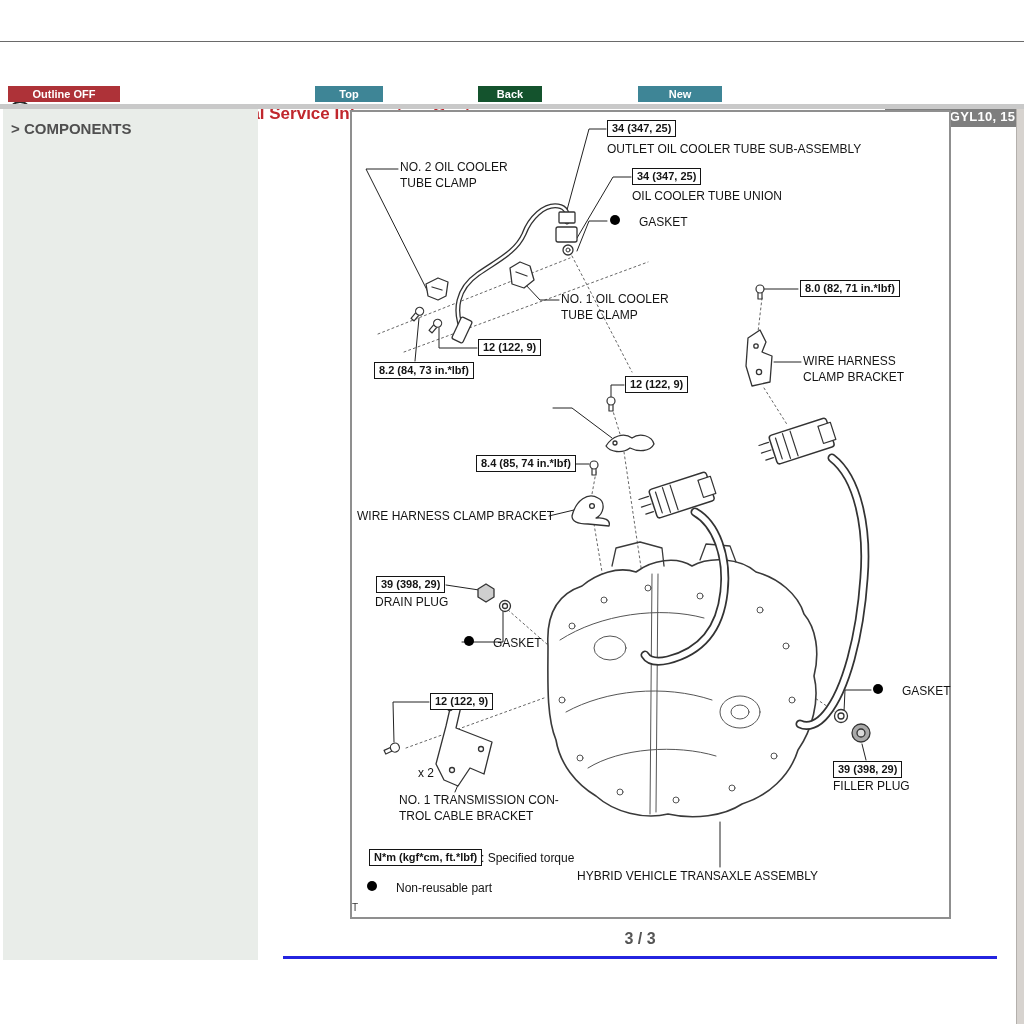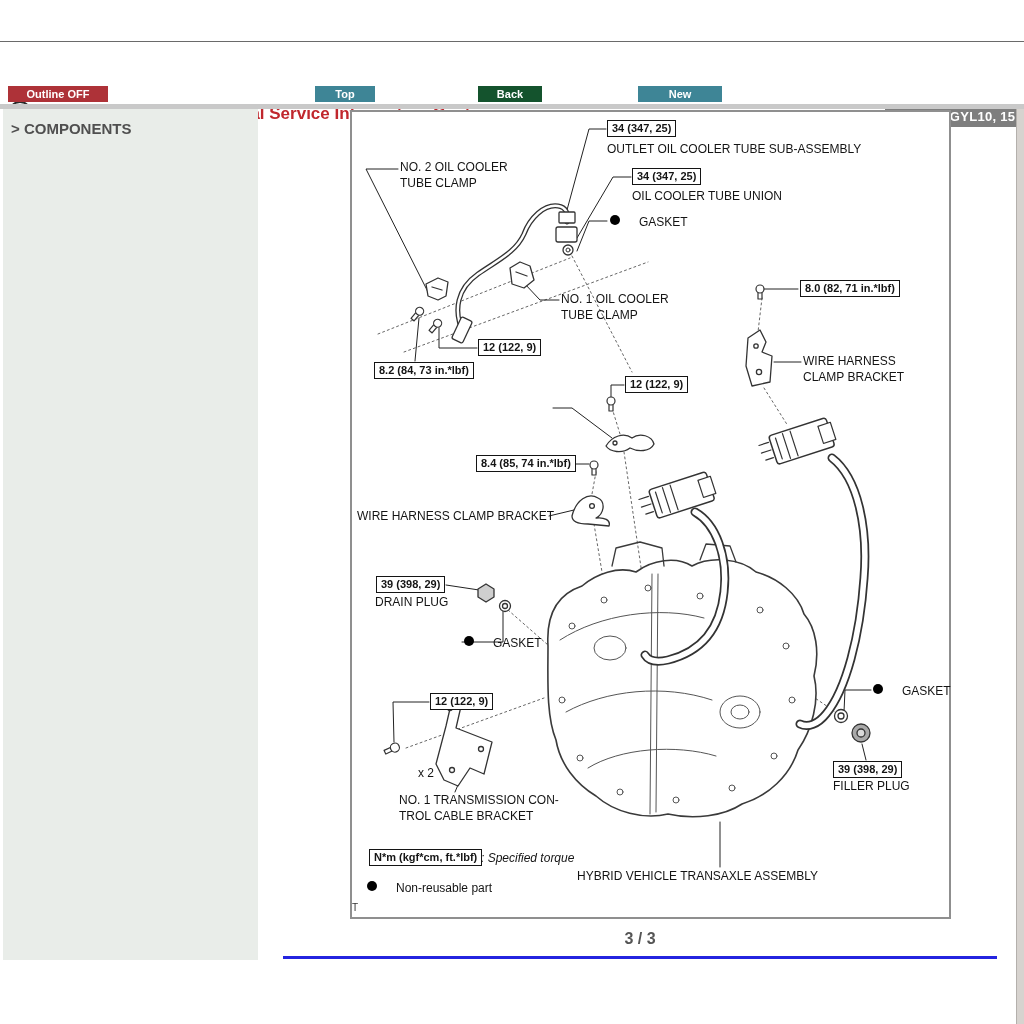--- a/index.html
+++ b/index.html
@@ -12,22 +12,22 @@
 
   
   #header { top:42px; left:0; width:1024px; height:62px; background:#fff; }
   #lexus-logo { left:8px; top:58px; width:110px; height:26px; }
   #page-title { left:155px; top:62px; font-size:17px; font-weight:bold; color:#c0272d; }
   #model-badge { left:885px; top:64px; width:134px; height:21px; background:#7e7e7e;
                  color:#fff; font-size:13px; font-weight:bold; text-align:center;
                  line-height:21px; letter-spacing:.3px; }
   .btn { height:16px; font-size:11px; font-weight:bold; color:#fff; text-align:center;
          line-height:16px; cursor:pointer; }
-  #outline-btn { left:8px; top:86px; width:100px; background:#ae3238; }
-  #btn-top  { left:315px; top:86px; width:60px; background:#3e8596; }
+  #outline-btn { left:8px; top:86px; width:112px; background:#ae3238; }
+  #btn-top  { left:315px; top:86px; width:68px; background:#3e8596; }
   #btn-back { left:478px; top:86px; width:64px; background:#14532d; }
   #btn-new  { left:638px; top:86px; width:84px; background:#3e8596; }
   #divider { top:104px; left:0; width:1024px; height:5px; background:#c9c9c9; }
 
   
   #sidebar { left:3px; top:109px; width:255px; height:851px; background:#e9ede9; }
   #sidebar-heading { padding:10px 8px; font-size:15px; font-weight:bold; color:#4f4f4f;
                      line-height:1.35; }
 
   
@@ -313,21 +313,21 @@
     </div>
     <div class="ann bullet" style="left: 873px; top: 684px;">
       <span class="dot"></span>
       <span class="ln">GASKET</span>
     </div>
     <div class="ann torque" style="left: 833px; top: 761px;"><span class="ln">39 (398, 29)</span></div>
     <div class="ann label" style="left: 833px; top: 779px;">
       <span class="ln">FILLER PLUG</span>
     </div>
     <div class="ann torque" style="left: 369px; top: 849px;"><span class="ln">N*m (kgf*cm, ft.*lbf)</span></div>
-    <div class="ann label" style="left: 481px; top: 851px; font-style: italic;">
+    <div class="ann label" style="left: 481px; top: 851px;">
       <span class="ln">: Specified torque</span>
     </div>
     <div class="ann bullet" style="left: 367px; top: 881px;">
       <span class="dot"></span>
       <span class="ln">Non-reusable part</span>
     </div>
     <div class="ann label" style="left: 577px; top: 869px;">
       <span class="ln">HYBRID VEHICLE TRANSAXLE ASSEMBLY</span>
     </div>
     <div class="ann small" style="left: 352px; top: 901px;">

